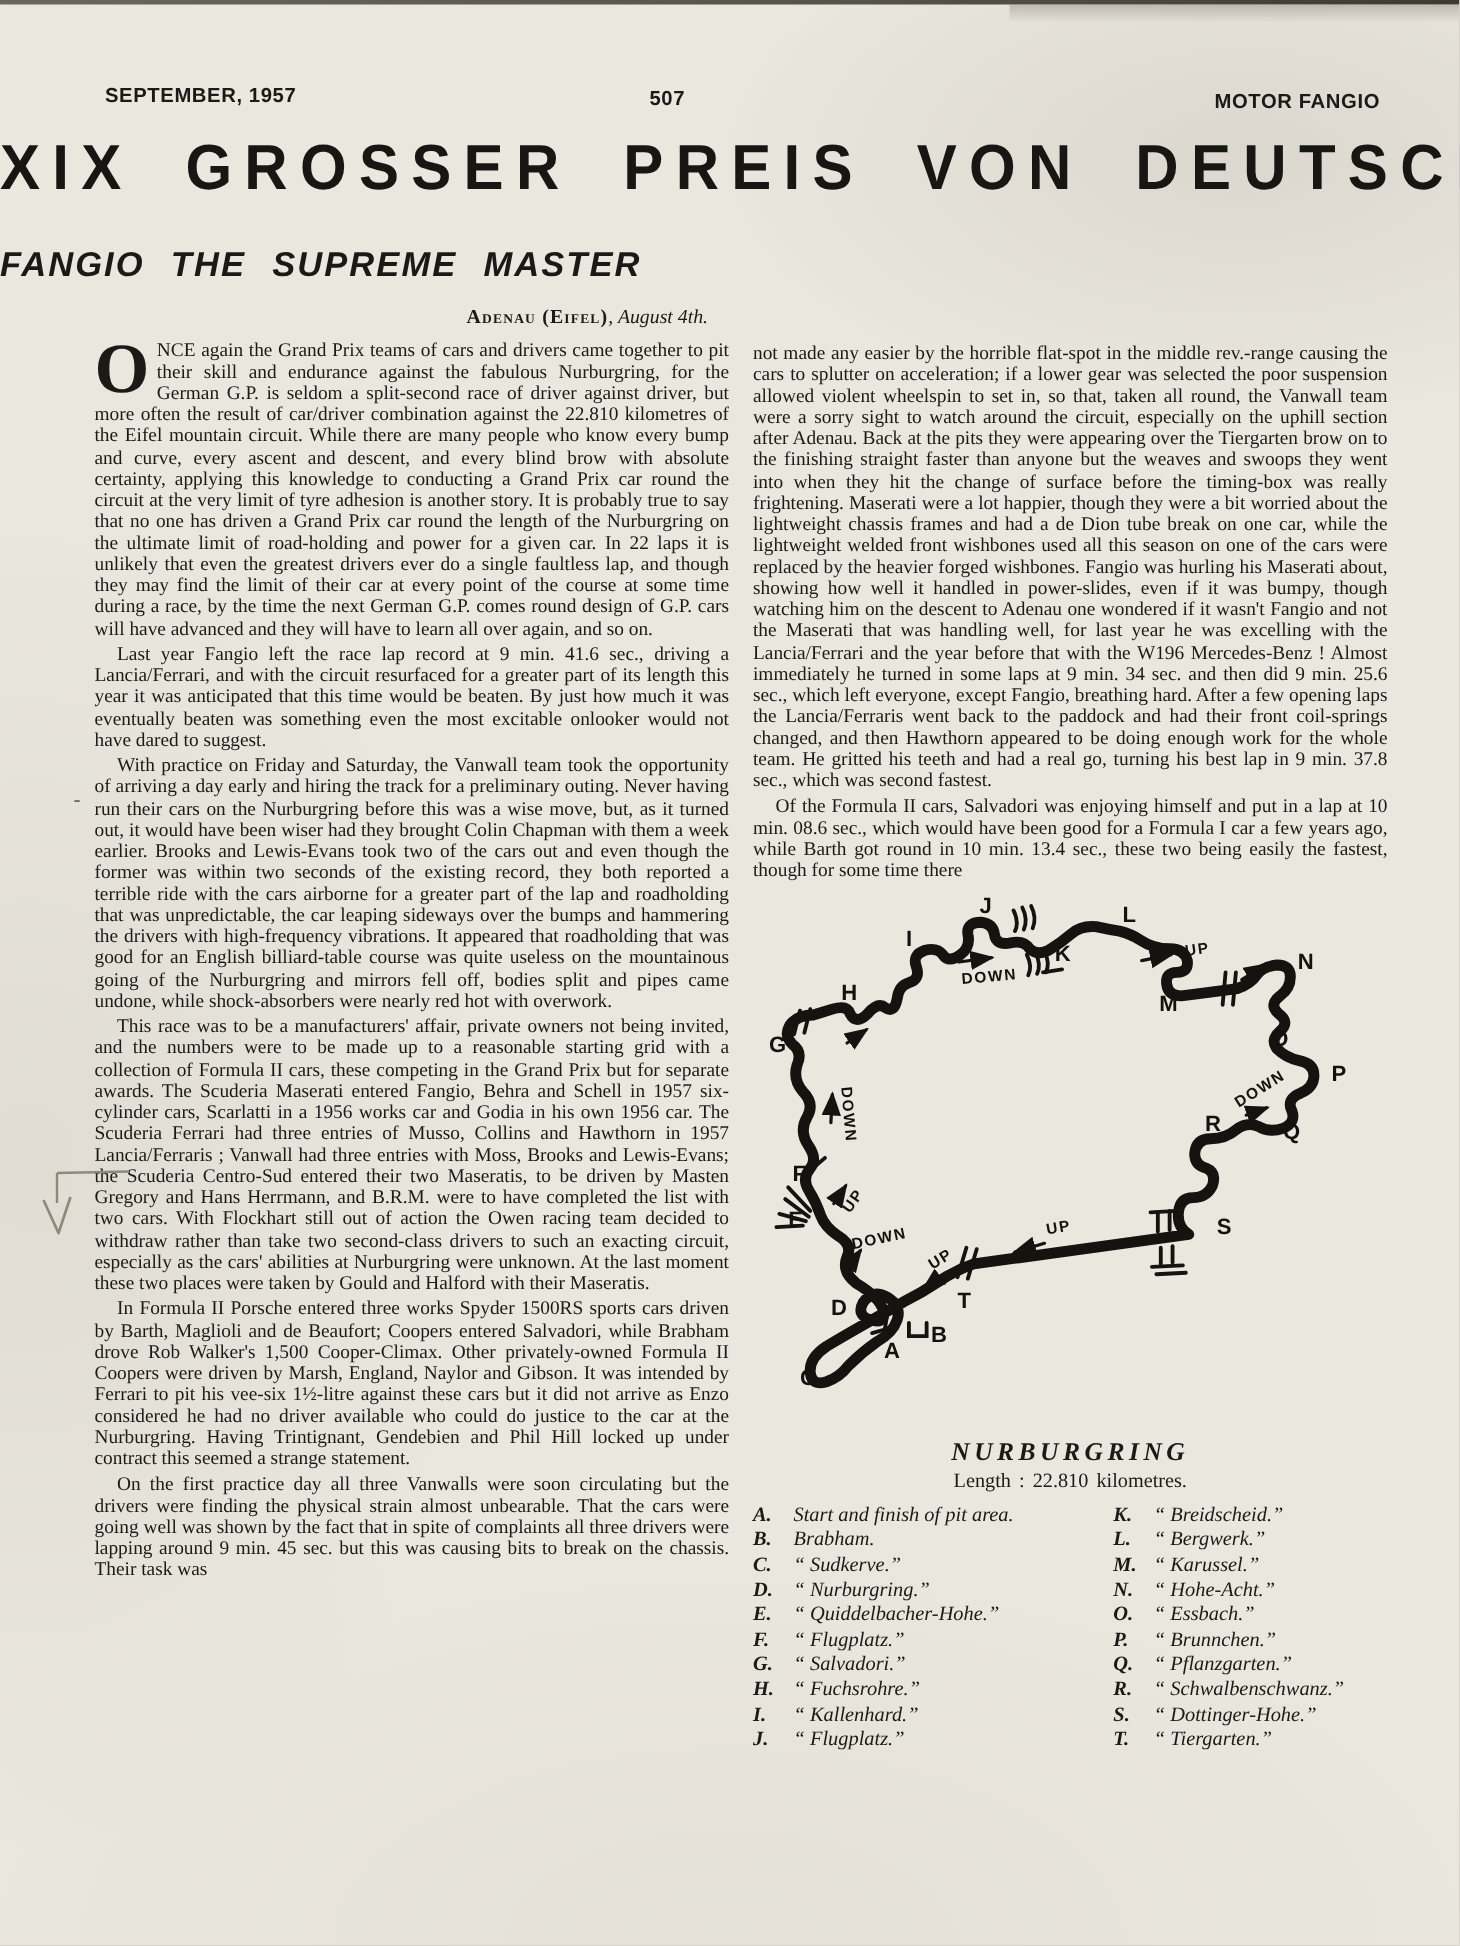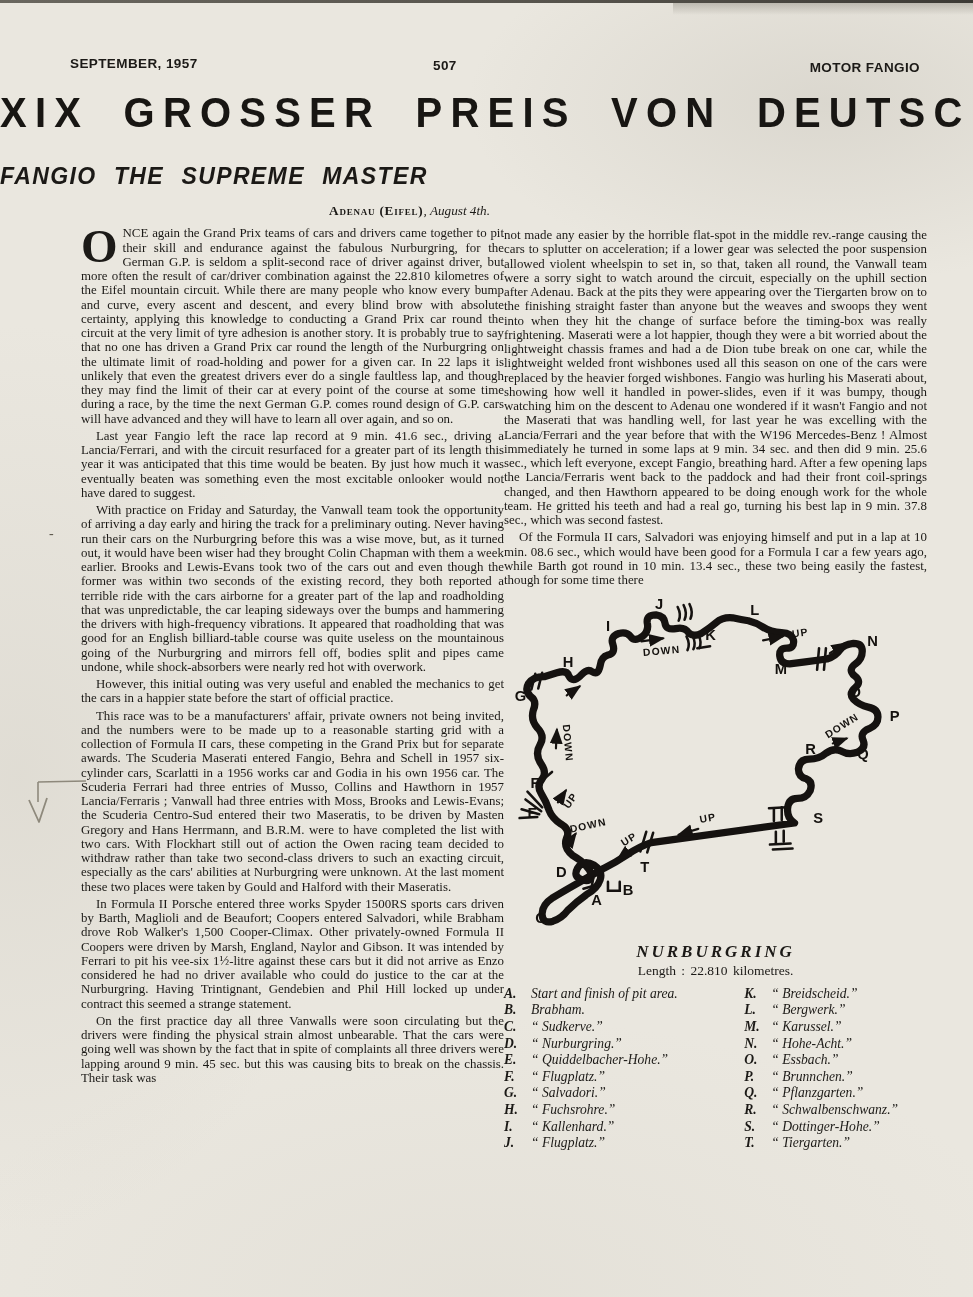--- a/index.html
+++ b/index.html
@@ -38,21 +38,21 @@
     letter-spacing:.205em;word-spacing:.38em;white-space:nowrap;
     transform:scaleY(1.06);color:#181613;
   }
   .subhead{
     position:absolute;top:151px;left:0;width:100%;text-align:left;
     font-family:"Liberation Sans", sans-serif;font-weight:bold;font-style:italic;font-size:23px;
     letter-spacing:.06em;word-spacing:.42em;color:#1b1916;margin-top:12px;
   }
 
   
-  .columns{position:absolute;top:202px;left:81px;width:862px;display:flex;}
+  .columns{position:absolute;top:202px;left:63px;width:862px;display:flex;gap:16px;}
   .col{width:423px;font-size:12.9px;line-height:14.25px;text-align:justify;}
   .col-right{padding-top:26px;}
   .byline{font-size:13.2px;text-align:right;padding-right:14px;margin:2px 0 8px 0;}
   .byline .place{font-variant:small-caps;letter-spacing:.06em;font-weight:bold;}
   .byline .date{font-style:italic;}
   .body-para{margin:0 0 3px 0;text-indent:15px;}
   .body-para.first{text-indent:0;}
   .body-para.noindent{text-indent:0;}
   .dropcap{
     float:left;font-size:47px;line-height:37px;font-weight:bold;
@@ -62,21 +62,21 @@
   
   .mapwrap{margin:4px 0 0 -6px;}
   .mapwrap svg{display:block;}
   .map-letter{font-family:"Liberation Sans", sans-serif;font-weight:bold;font-size:15px;fill:#14110e;}
   .map-anno{font-family:"Liberation Sans", sans-serif;font-weight:bold;font-size:10.5px;letter-spacing:1.2px;fill:#14110e;}
   .track{fill:none;stroke:#151210;stroke-width:7.4;stroke-linecap:round;stroke-linejoin:round;}
   .mark{fill:none;stroke:#151210;stroke-width:2.6;stroke-linecap:round;}
   .arrow{fill:none;stroke:#151210;stroke-width:2.2;stroke-linecap:round;}
 
   
-  .legend{margin-top:0;text-align:center;}
+  .legend{margin-top:16px;text-align:center;}
   .legend-title{font-size:17px;font-weight:bold;font-style:italic;letter-spacing:3px;margin-bottom:4px;}
   .legend-length{font-size:13.5px;margin-bottom:8px;word-spacing:2px;}
   .legend-cols{display:flex;justify-content:center;text-align:left;gap:26px;}
   .legend ul{list-style:none;margin:0;padding:0;font-size:13.6px;line-height:16.6px;font-style:italic;font-family:Liberation Serif, serif;}
   .legend .lcol{width:218px;}
   .legend .rcol{width:186px;}
   .legend .k{display:inline-block;width:27px;font-weight:bold;}
 
   
   .pencil{position:absolute;color:#767162;}
@@ -99,21 +99,20 @@
   <div class="columns">
 
     <div class="col col-left">
       <div class="byline">
         <span class="place">Adenau (Eifel)</span><span class="date">, August 4th.</span>
       </div>
       <div>
           <p class="body-para first"><span class="dropcap">O</span>NCE again the Grand Prix teams of cars and drivers came together to pit their skill and endurance against the fabulous Nurburgring, for the German G.P. is seldom a split-second race of driver against driver, but more often the result of car/driver combination against the 22.810 kilometres of the Eifel mountain circuit. While there are many people who know every bump and curve, every ascent and descent, and every blind brow with absolute certainty, applying this knowledge to conducting a Grand Prix car round the circuit at the very limit of tyre adhesion is another story. It is probably true to say that no one has driven a Grand Prix car round the length of the Nurburgring on the ultimate limit of road-holding and power for a given car. In 22 laps it is unlikely that even the greatest drivers ever do a single faultless lap, and though they may find the limit of their car at every point of the course at some time during a race, by the time the next German G.P. comes round design of G.P. cars will have advanced and they will have to learn all over again, and so on.</p>
           <p class="body-para">Last year Fangio left the race lap record at 9 min. 41.6 sec., driving a Lancia/Ferrari, and with the circuit resurfaced for a greater part of its length this year it was anticipated that this time would be beaten. By just how much it was eventually beaten was something even the most excitable onlooker would not have dared to suggest.</p>
           <p class="body-para">With practice on Friday and Saturday, the Vanwall team took the opportunity of arriving a day early and hiring the track for a preliminary outing. Never having run their cars on the Nurburgring before this was a wise move, but, as it turned out, it would have been wiser had they brought Colin Chapman with them a week earlier. Brooks and Lewis-Evans took two of the cars out and even though the former was within two seconds of the existing record, they both reported a terrible ride with the cars airborne for a greater part of the lap and roadholding that was unpredictable, the car leaping sideways over the bumps and hammering the drivers with high-frequency vibrations. It appeared that roadholding that was good for an English billiard-table course was quite useless on the mountainous going of the Nurburgring and mirrors fell off, bodies split and pipes came undone, while shock-absorbers were nearly red hot with overwork.</p>
-          <p class="body-para">However, this initial outing was very useful and enabled the mechanics to get the cars in a happier state before the start of official practice.</p>
           <p class="body-para">This race was to be a manufacturers' affair, private owners not being invited, and the numbers were to be made up to a reasonable starting grid with a collection of Formula II cars, these competing in the Grand Prix but for separate awards. The Scuderia Maserati entered Fangio, Behra and Schell in 1957 six-cylinder cars, Scarlatti in a 1956 works car and Godia in his own 1956 car. The Scuderia Ferrari had three entries of Musso, Collins and Hawthorn in 1957 Lancia/Ferraris ; Vanwall had three entries with Moss, Brooks and Lewis-Evans; the Scuderia Centro-Sud entered their two Maseratis, to be driven by Masten Gregory and Hans Herrmann, and B.R.M. were to have completed the list with two cars. With Flockhart still out of action the Owen racing team decided to withdraw rather than take two second-class drivers to such an exacting circuit, especially as the cars' abilities at Nurburgring were unknown. At the last moment these two places were taken by Gould and Halford with their Maseratis.</p>
           <p class="body-para">In Formula II Porsche entered three works Spyder 1500RS sports cars driven by Barth, Maglioli and de Beaufort; Coopers entered Salvadori, while Brabham drove Rob Walker's 1,500 Cooper-Climax. Other privately-owned Formula II Coopers were driven by Marsh, England, Naylor and Gibson. It was intended by Ferrari to pit his vee-six 1½-litre against these cars but it did not arrive as Enzo considered he had no driver available who could do justice to the car at the Nurburgring. Having Trintignant, Gendebien and Phil Hill locked up under contract this seemed a strange statement.</p>
           <p class="body-para">On the first practice day all three Vanwalls were soon circulating but the drivers were finding the physical strain almost unbearable. That the cars were going well was shown by the fact that in spite of complaints all three drivers were lapping around 9 min. 45 sec. but this was causing bits to break on the chassis. Their task was</p>
         </div>
     </div>
 
     <div class="col col-right">
       <div>
           <p class="body-para noindent">not made any easier by the horrible flat-spot in the middle rev.-range causing the cars to splutter on acceleration; if a lower gear was selected the poor suspension allowed violent wheelspin to set in, so that, taken all round, the Vanwall team were a sorry sight to watch around the circuit, especially on the uphill section after Adenau. Back at the pits they were appearing over the Tiergarten brow on to the finishing straight faster than anyone but the weaves and swoops they went into when they hit the change of surface before the timing-box was really frightening. Maserati were a lot happier, though they were a bit worried about the lightweight chassis frames and had a de Dion tube break on one car, while the lightweight welded front wishbones used all this season on one of the cars were replaced by the heavier forged wishbones. Fangio was hurling his Maserati about, showing how well it handled in power-slides, even if it was bumpy, though watching him on the descent to Adenau one wondered if it wasn't Fangio and not the Maserati that was handling well, for last year he was excelling with the Lancia/Ferrari and the year before that with the W196 Mercedes-Benz ! Almost immediately he turned in some laps at 9 min. 34 sec. and then did 9 min. 25.6 sec., which left everyone, except Fangio, breathing hard. After a few opening laps the Lancia/Ferraris went back to the paddock and had their front coil-springs changed, and then Hawthorn appeared to be doing enough work for the whole team. He gritted his teeth and had a real go, turning his best lap in 9 min. 37.8 sec., which was second fastest.</p>
           <p class="body-para">Of the Formula II cars, Salvadori was enjoying himself and put in a lap at 10 min. 08.6 sec., which would have been good for a Formula I car a few years ago, while Barth got round in 10 min. 13.4 sec., these two being easily the fastest, though for some time there</p>

